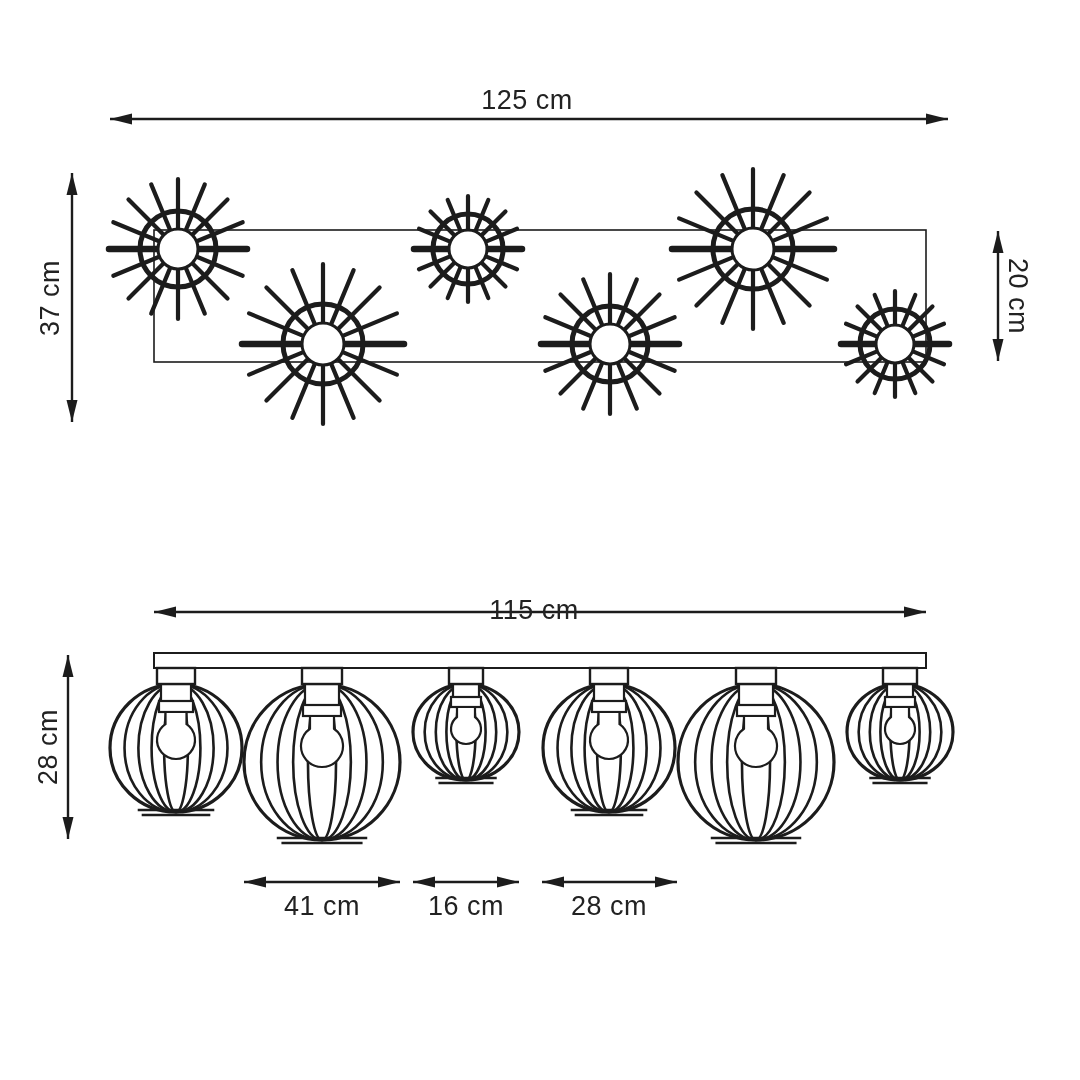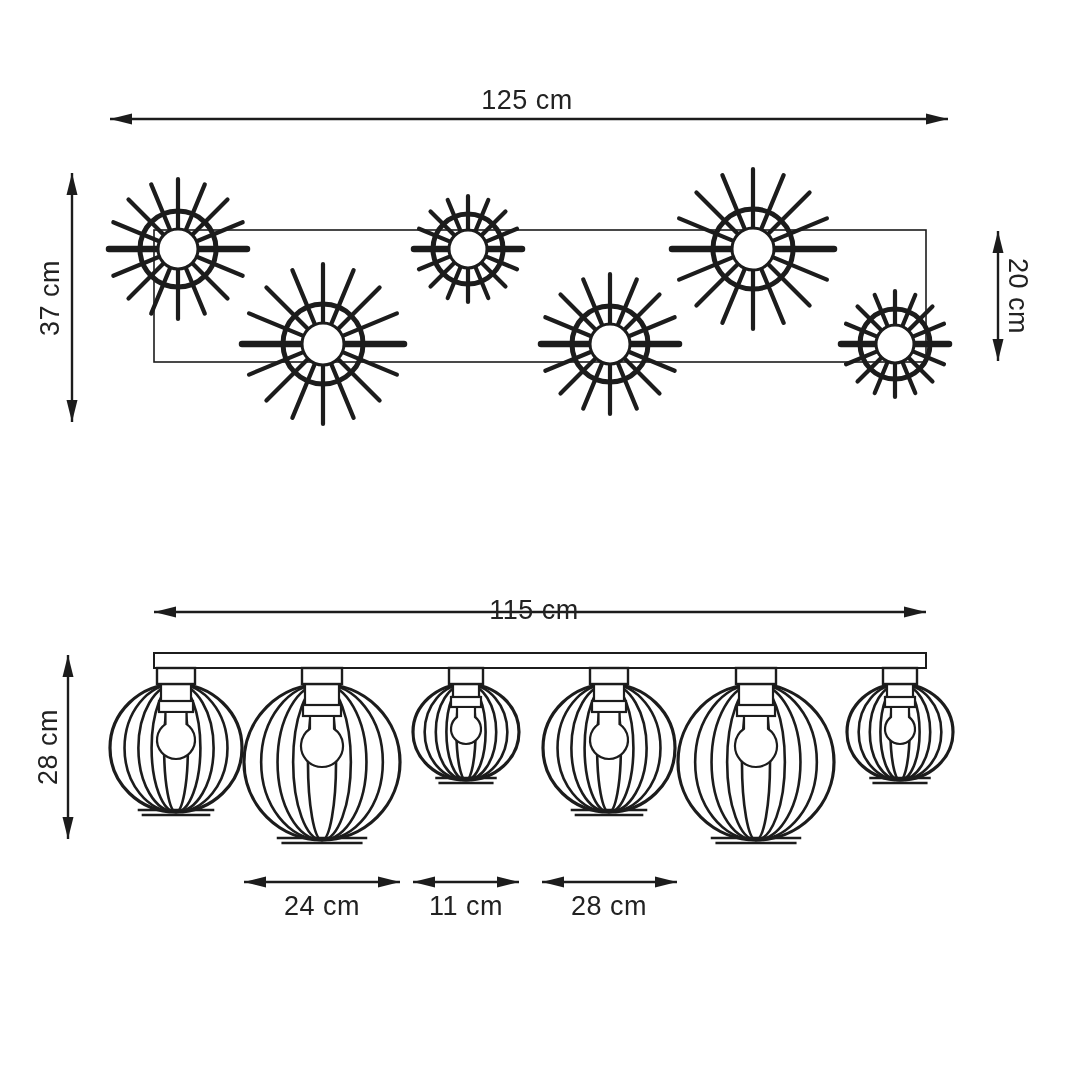--- a/index.html
+++ b/index.html
@@ -257,16 +257,16 @@
           <polygon points="677,882 655,876.5 655,887.5" fill="#1c1c1c"></polygon>
         </g>
       </g>
   </svg>
 
   <div class="dim-label" style="left:527px;top:100px;">125 cm</div>
   <div class="dim-label rot-ccw" style="left:50px;top:298px;">37 cm</div>
   <div class="dim-label rot-cw" style="left:1017px;top:296px;">20 cm</div>
   <div class="dim-label" style="left:534px;top:590px;margin-top:20px;">115 cm</div>
   <div class="dim-label rot-ccw" style="left:48px;top:747px;">28 cm</div>
-  <div class="dim-label" style="left:322px;top:906px;">24 cm</div>
-  <div class="dim-label" style="left:466px;top:906px;">11 cm</div>
+  <div class="dim-label" style="left:322px;top:906px;">41 cm</div>
+  <div class="dim-label" style="left:466px;top:906px;">16 cm</div>
   <div class="dim-label" style="left:609px;top:906px;">28 cm</div>
 </div>
 
 </body></html>

